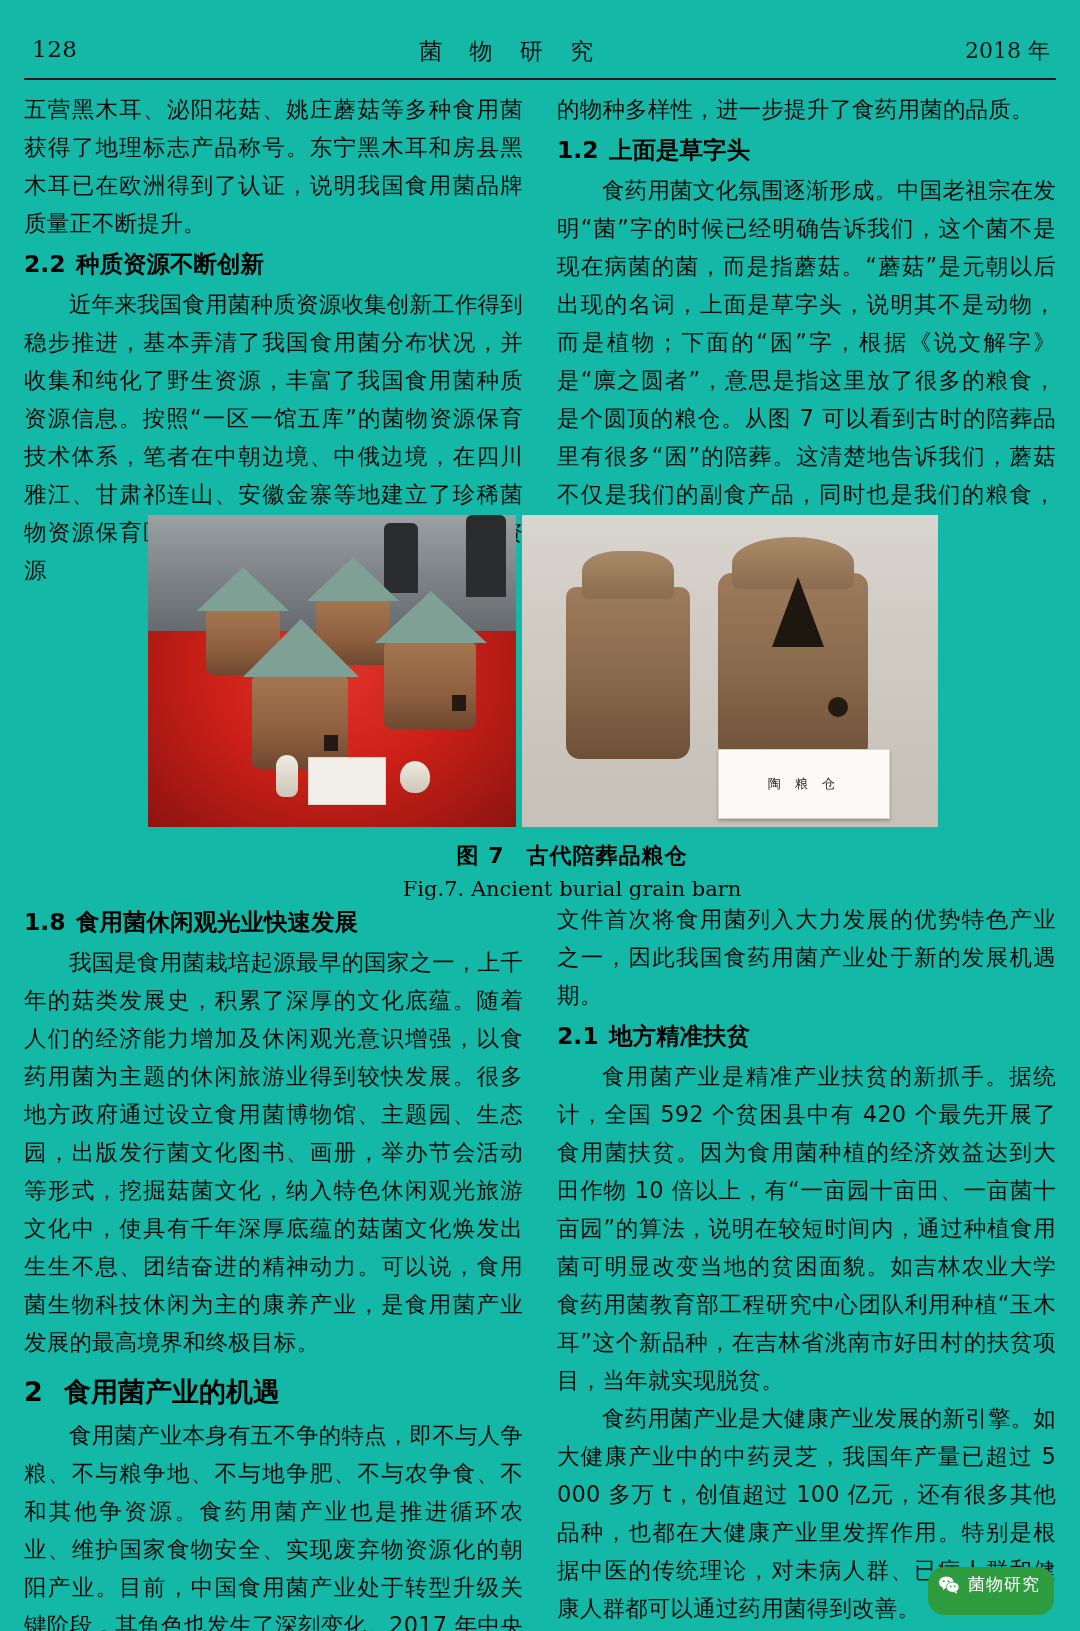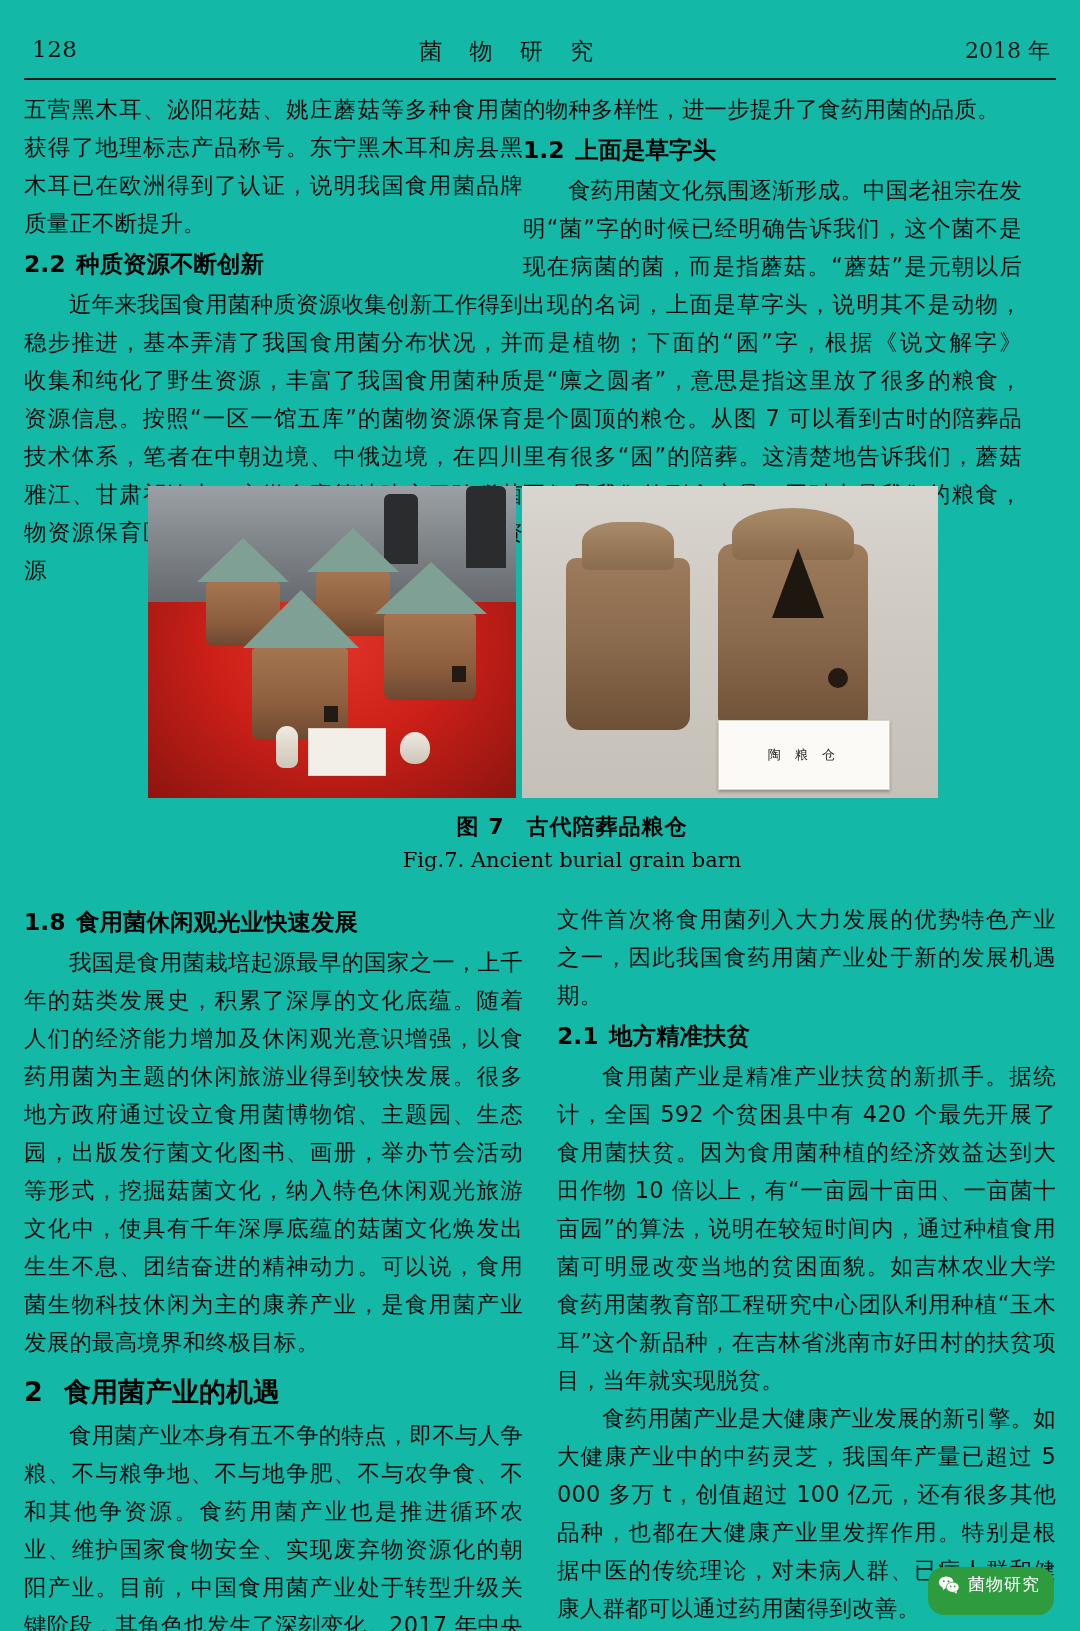--- a/index.html
+++ b/index.html
@@ -58,20 +58,21 @@
     background: #1a1a1a;
   }
 
   
   .columns {
     position: absolute;
     left: 24px;
     top: 90px;
     width: 1032px;
     display: flex;
+    gap: 34px;
   }
   .col {
     width: 499px;
   }
 
   p, h3, h2 {
     margin: 0;
     padding: 0;
   }
   .body-text {
@@ -103,21 +104,21 @@
     margin-top: 8px;
   }
   .sec-head.big .num {
     min-width: 40px;
   }
 
   
   .figure-block {
     position: absolute;
     left: 148px;
-    top: 486px;
+    top: 515px;
     width: 848px;
   }
   .figure-images {
     display: flex;
     gap: 6px;
     width: 790px;
     height: 312px;
   }
   .photo {
     position: relative;

